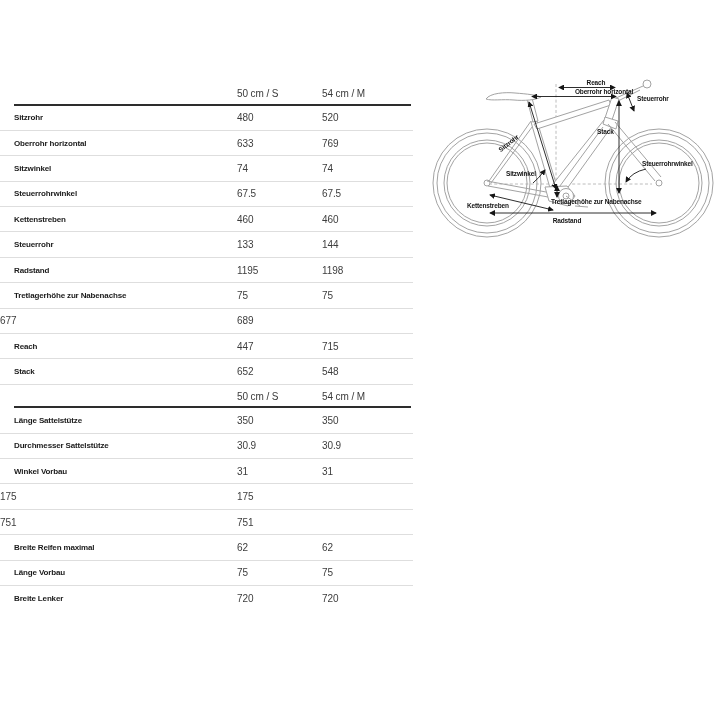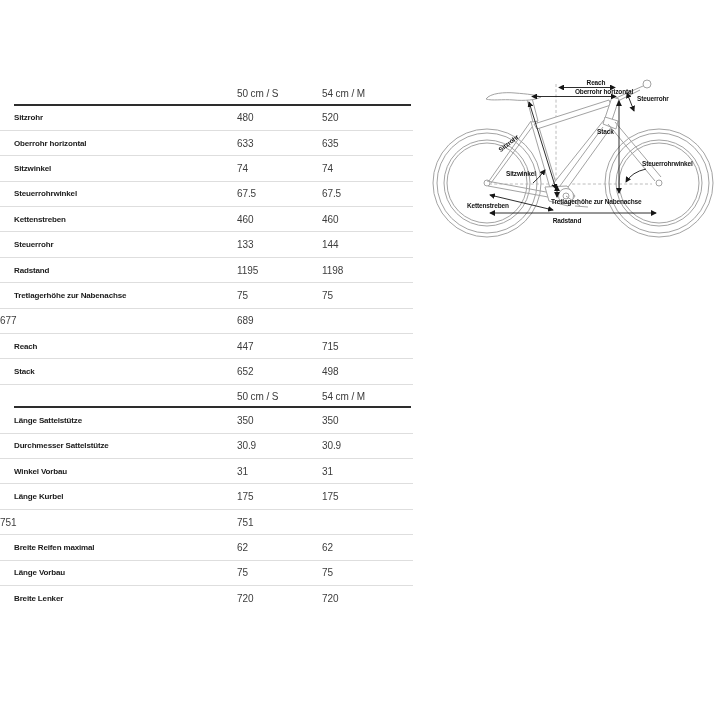--- a/index.html
+++ b/index.html
@@ -42,21 +42,21 @@
         <div class="tcell value-cell header-cell">54 cm / M</div>
       </div>
       <div class="trow data-row">
         <div class="tcell label-cell">Sitzrohr</div>
         <div class="tcell value-cell">480</div>
         <div class="tcell value-cell">520</div>
       </div>
       <div class="trow data-row">
         <div class="tcell label-cell">Oberrohr horizontal</div>
         <div class="tcell value-cell">633</div>
-        <div class="tcell value-cell">635</div>
+        <div class="tcell value-cell">769</div>
       </div>
       <div class="trow data-row">
         <div class="tcell label-cell">Sitzwinkel</div>
         <div class="tcell value-cell">74</div>
         <div class="tcell value-cell">74</div>
       </div>
       <div class="trow data-row">
         <div class="tcell label-cell">Steuerrohrwinkel</div>
         <div class="tcell value-cell">67.5</div>
         <div class="tcell value-cell">67.5</div>
@@ -86,21 +86,21 @@
         <div class="tcell value-cell">689</div>
       </div>
       <div class="trow data-row">
         <div class="tcell label-cell">Reach</div>
         <div class="tcell value-cell">447</div>
         <div class="tcell value-cell">715</div>
       </div>
       <div class="trow data-row">
         <div class="tcell label-cell">Stack</div>
         <div class="tcell value-cell">652</div>
-        <div class="tcell value-cell">498</div>
+        <div class="tcell value-cell">548</div>
       </div>
       <div class="trow header-row">
         <div class="tcell label-cell"></div>
         <div class="tcell value-cell header-cell">50 cm / S</div>
         <div class="tcell value-cell header-cell">54 cm / M</div>
       </div>
       <div class="trow data-row">
         <div class="tcell label-cell">Länge Sattelstütze</div>
         <div class="tcell value-cell">350</div>
         <div class="tcell value-cell">350</div>
@@ -109,21 +109,20 @@
         <div class="tcell label-cell">Durchmesser Sattelstütze</div>
         <div class="tcell value-cell">30.9</div>
         <div class="tcell value-cell">30.9</div>
       </div>
       <div class="trow data-row">
         <div class="tcell label-cell">Winkel Vorbau</div>
         <div class="tcell value-cell">31</div>
         <div class="tcell value-cell">31</div>
       </div>
       <div class="trow data-row">
-        <div class="tcell label-cell">Länge Kurbel</div>
         <div class="tcell value-cell">175</div>
         <div class="tcell value-cell">175</div>
       </div>
       <div class="trow data-row">
         <div class="tcell value-cell">751</div>
         <div class="tcell value-cell">751</div>
       </div>
       <div class="trow data-row">
         <div class="tcell label-cell">Breite Reifen maximal</div>
         <div class="tcell value-cell">62</div>

